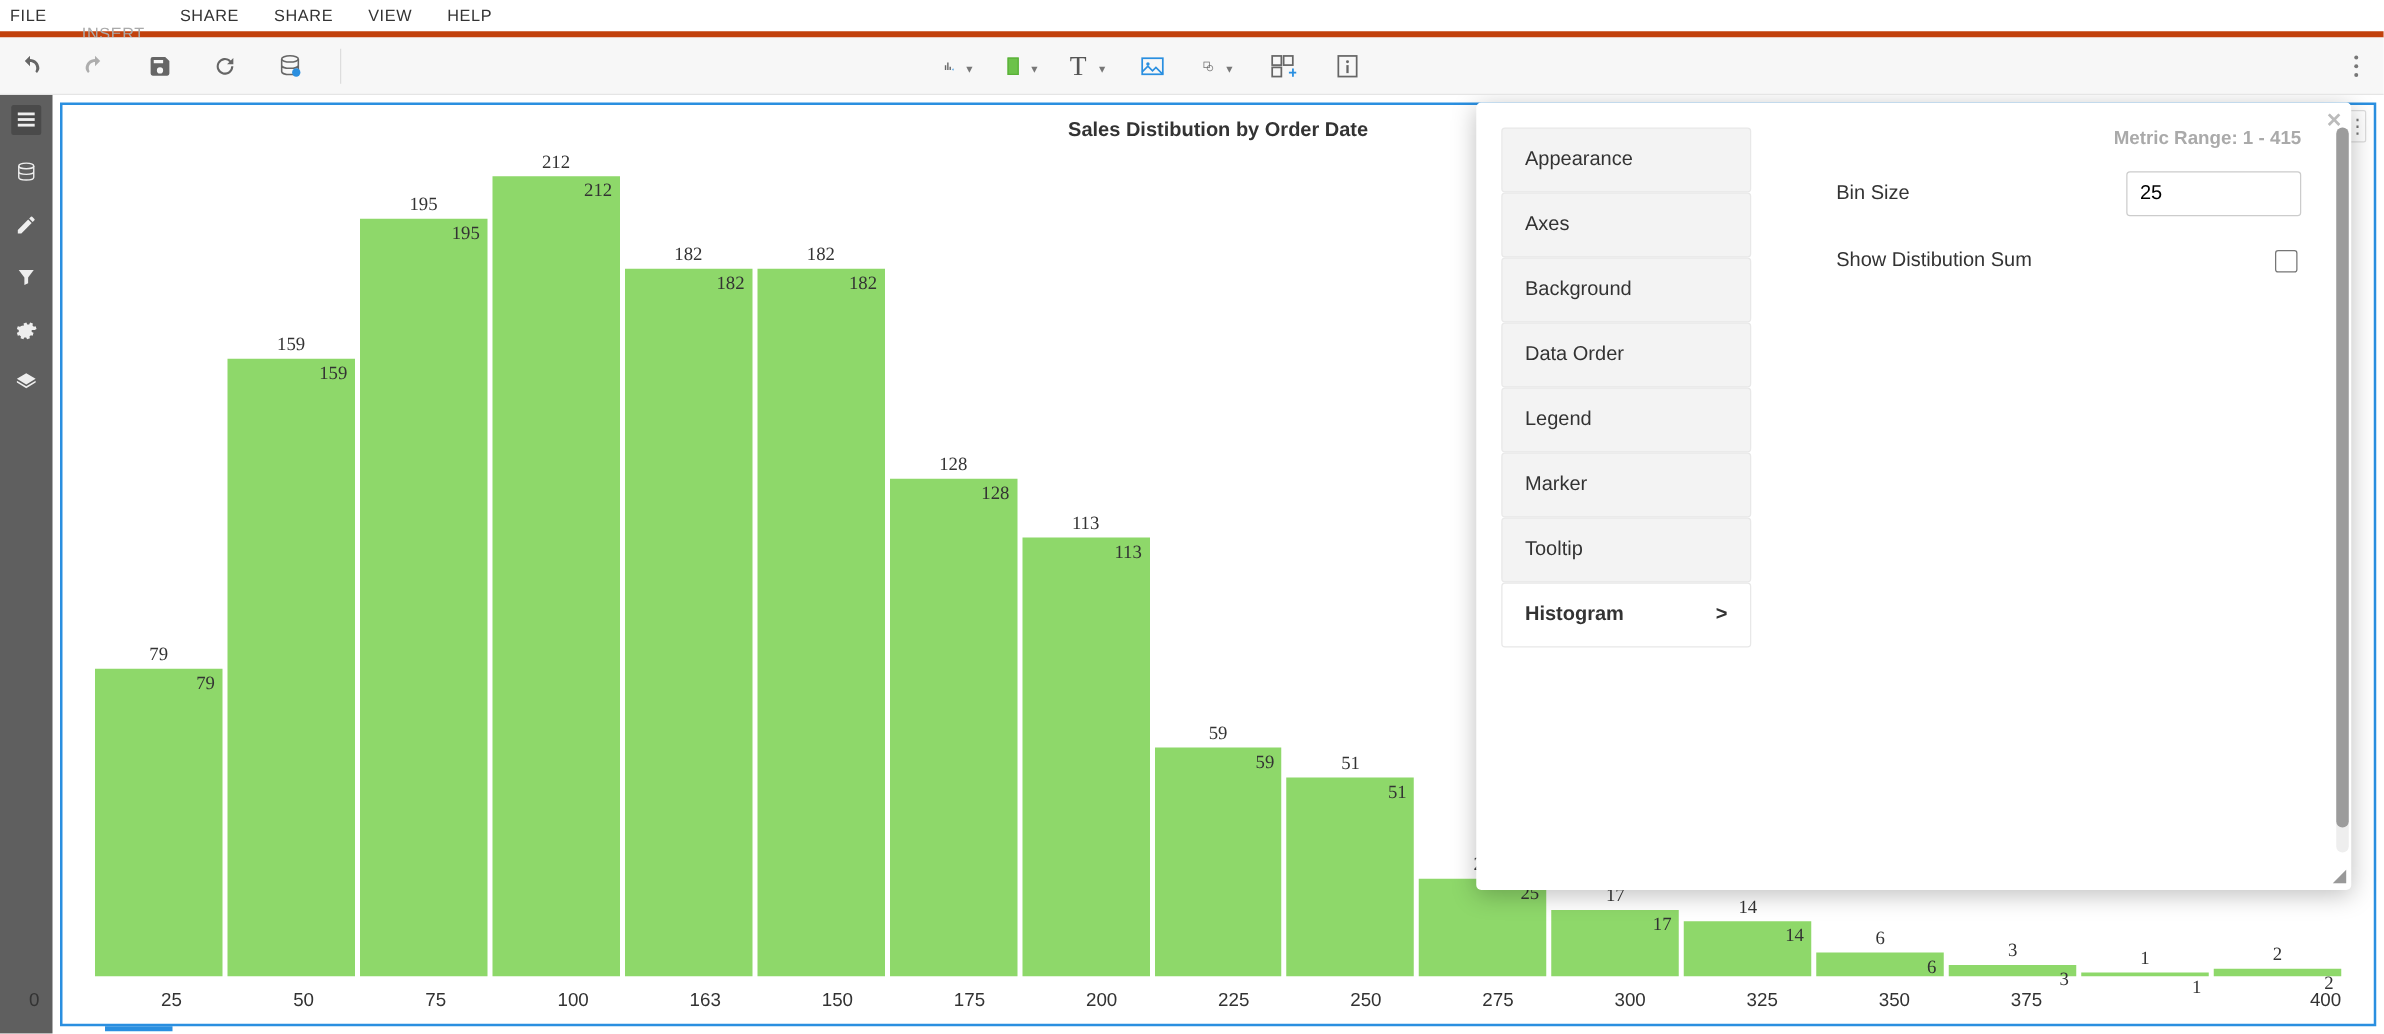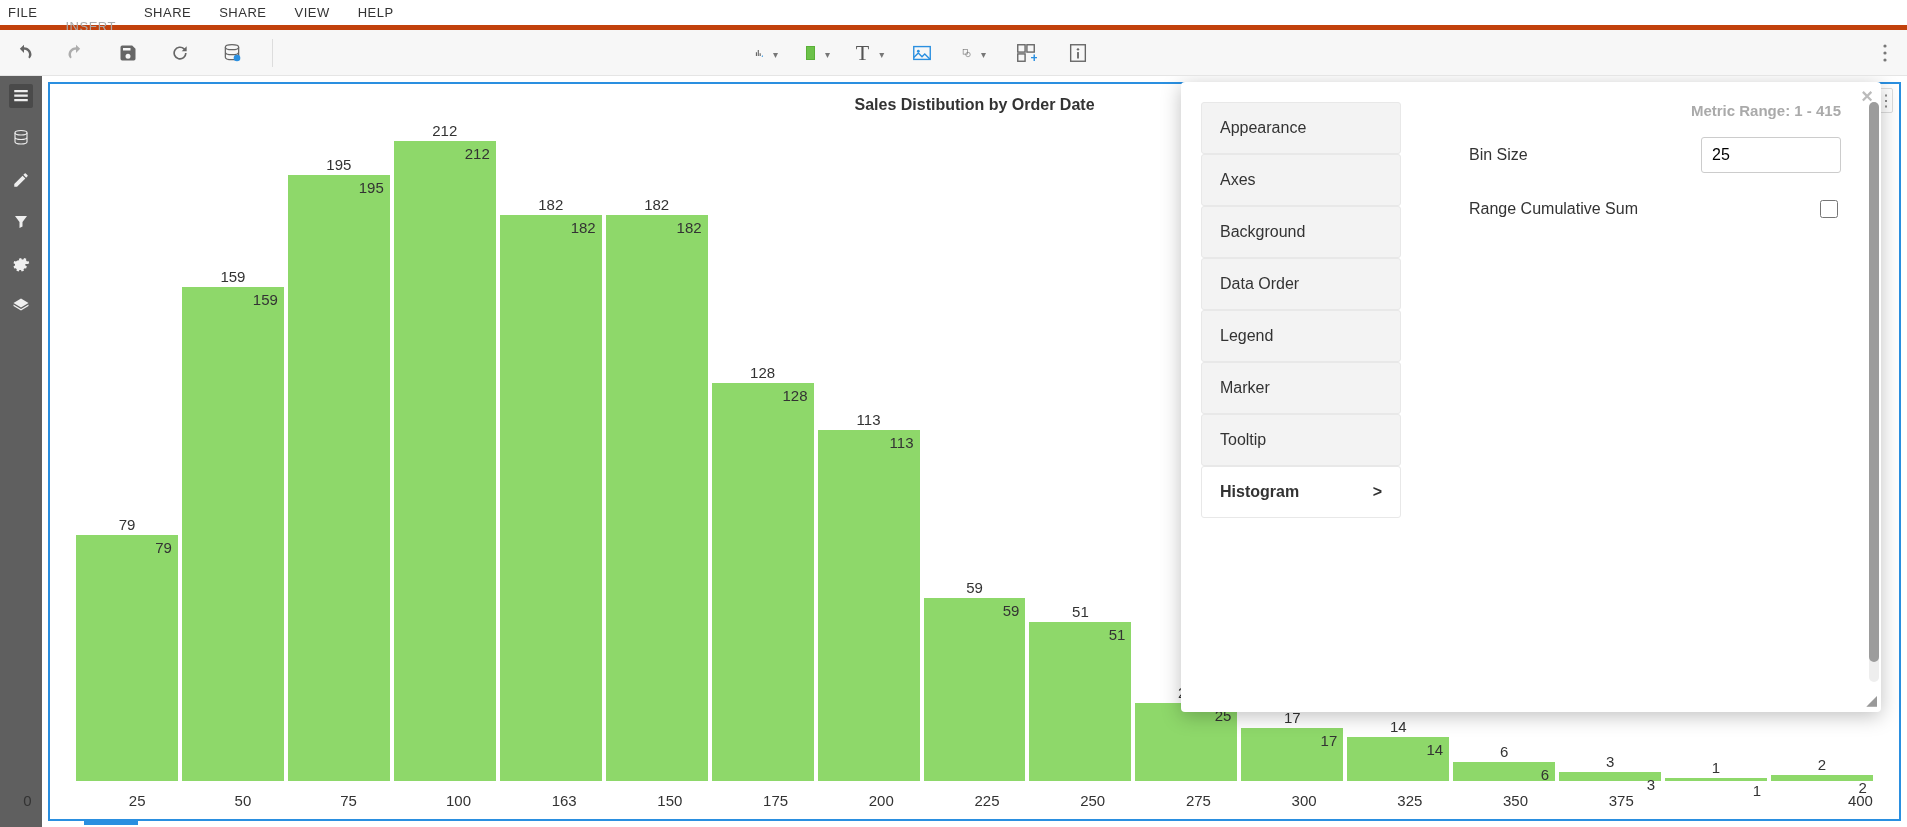--- a/index.html
+++ b/index.html
@@ -26,21 +26,21 @@
   .leftbar { width:42px; background:#5f5f5f; display:flex; flex-direction:column; align-items:center; padding-top:8px; gap:18px; }
   .leftbar .sicon { color:#eee; cursor:pointer; width:24px; height:24px; display:flex; align-items:center; justify-content:center; }
   .leftbar .sicon.active { background:#4a4a4a; border-radius:2px; }
 
   .stage { flex:1; position:relative; padding:6px; }
   .canvas-border { position:absolute; inset:6px; border:2px solid #2a8fe0; background:#fff; }
   .chart-title { position:absolute; top:12px; left:0; right:0; text-align:center; font-weight:bold; color:#333; font-size:16px; }
 
   .chart-area { position:absolute; top:38px; left:26px; right:26px; bottom:38px; }
   .bars { position:absolute; inset:0; display:flex; align-items:flex-end; gap:4px; }
-  .bar-wrap { flex:1; display:flex; flex-direction:column; align-items:center; justify-content:flex-end; height:100%; }
+  .bar-wrap { flex:1; display:flex; flex-direction:column; align-items:center; justify-content:flex-end; height:100%;font-family:Liberation Serif, serif; }
   .lbl-above { font-size:15px; color:#333; margin-bottom:2px; }
   .bar { width:100%; background:#8ed86a; position:relative; }
   .lbl-in { position:absolute; top:4px; right:6px; font-size:15px; color:#333; }
 
   .xaxis { position:absolute; left:26px; right:26px; bottom:10px; display:flex; }
   .xt { flex:1; text-align:left; font-size:15px; color:#333; transform:translateX(-50%); }
   .xt.last { text-align:right; transform:none; }
 
   .tab-underline { position:absolute; left:42px; bottom:2px; width:54px; height:4px; background:#2a8fe0; }
 
@@ -362,21 +362,21 @@
           </div>
         </div>
 
         <div class="panel-body">
           <div class="metric-range">Metric Range: 1 - 415</div>
           <div class="prop-row">
             <label>Bin Size</label>
             <input type="text" value="25" style="">
           </div>
           <div class="prop-row">
-            <label>Range Cumulative Sum</label>
+            <label>Show Distibution Sum</label>
             <input type="checkbox" style="">
           </div>
         </div>
 
         <div class="panel-scrollbar">
             <div class="thumb"></div>
           </div>
         <span class="resize">◢</span>
       </div>
 

